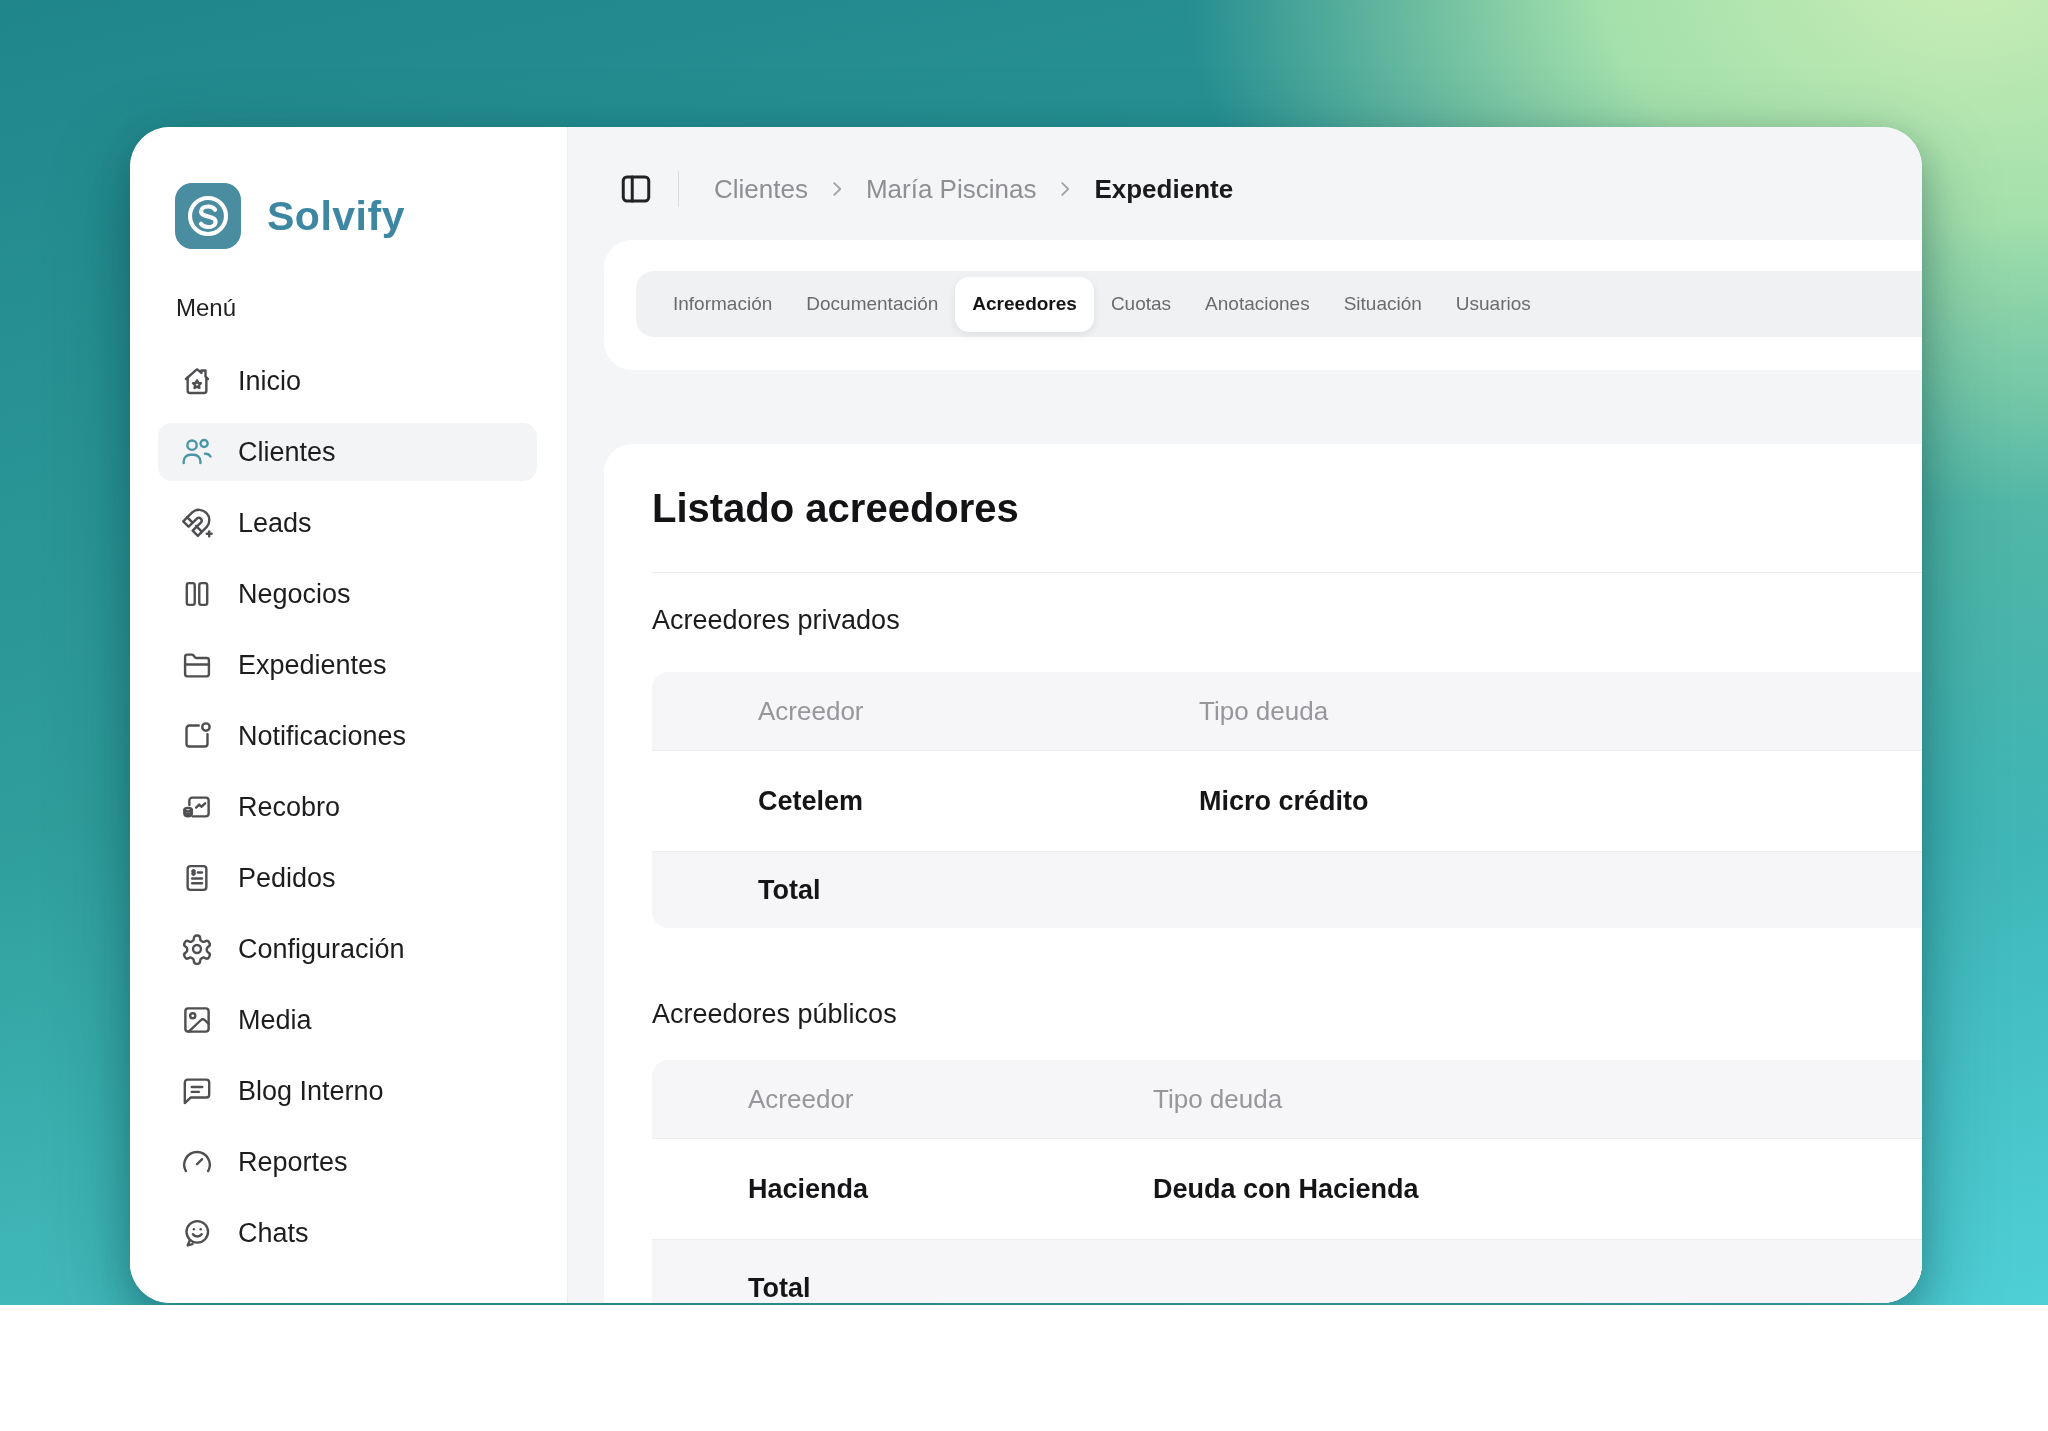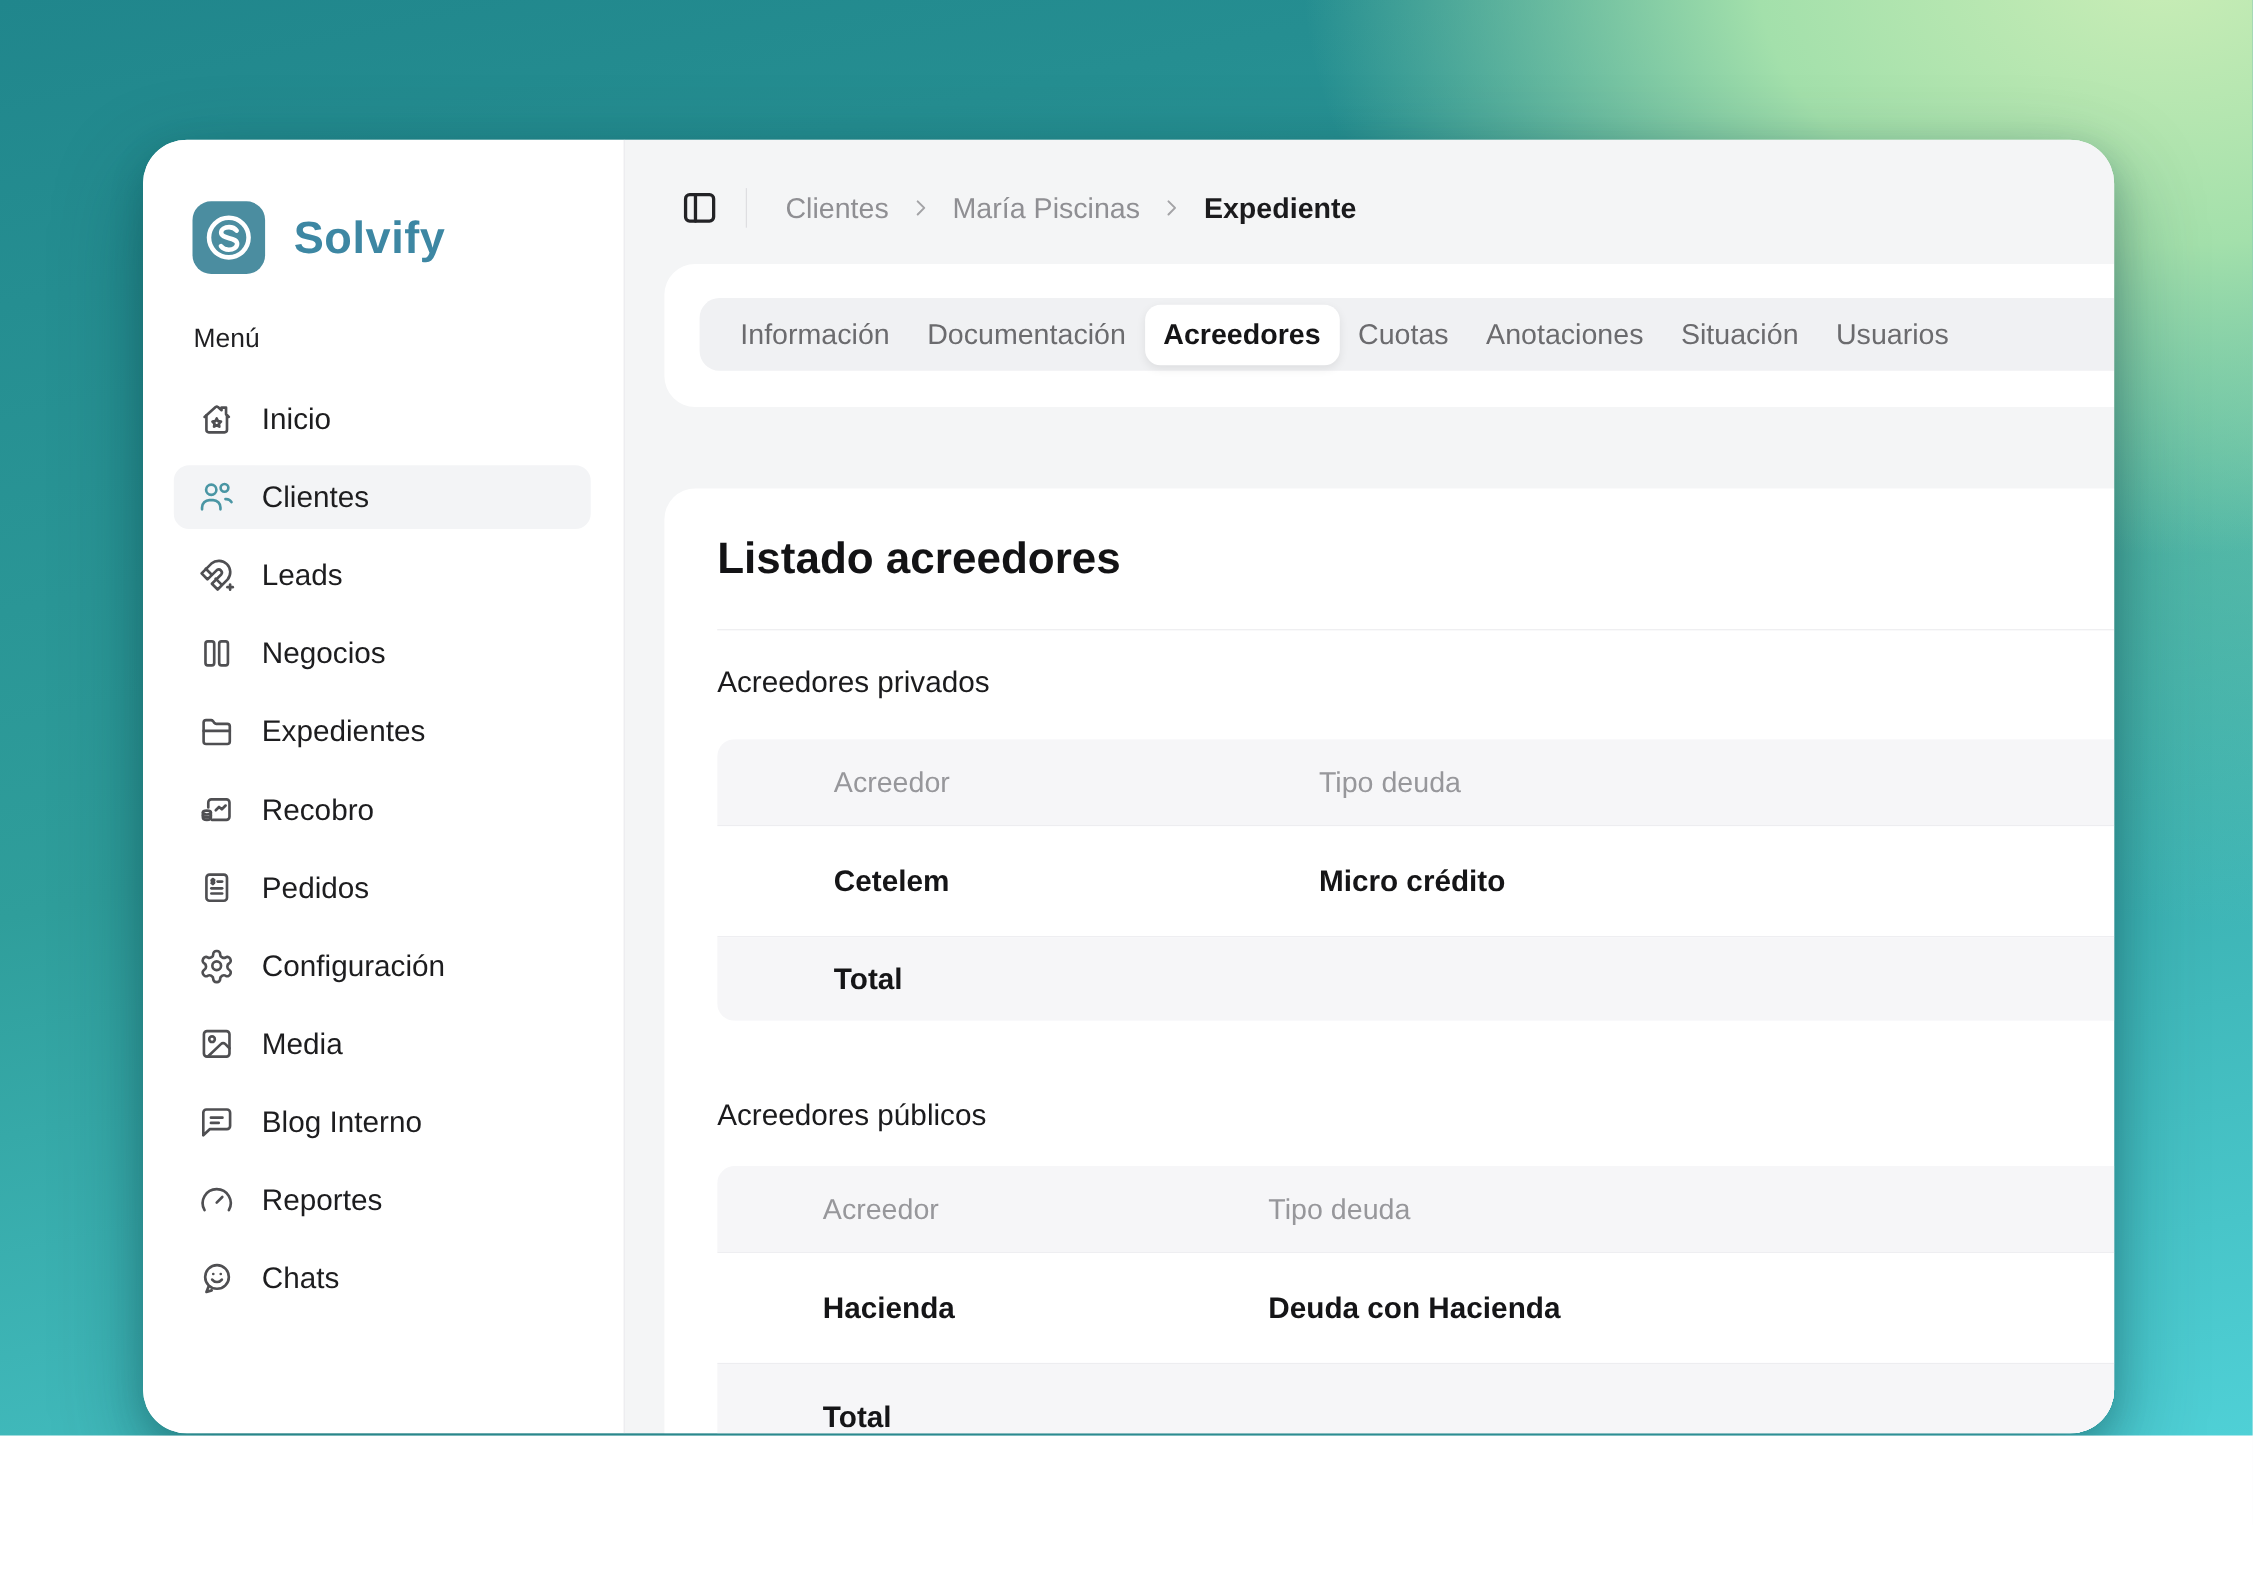--- a/index.html
+++ b/index.html
@@ -32,21 +32,21 @@
   .toggle-btn svg{width:36px;height:36px;}
   .top-divider{position:absolute;left:110px;top:44px;width:1px;height:36px;background:#dcdcdf;}
   .breadcrumb{position:absolute;left:146px;top:44px;height:36px;display:flex;align-items:center;gap:18px;font-size:26px;}
   .crumb{color:#8f8f93;white-space:nowrap;cursor:pointer;}
   .crumb.current{color:#1b1b1d;font-weight:600;cursor:default;}
   .crumb-sep{width:22px;height:22px;color:#a3a3a6;}
   .crumb-sep svg{width:22px;height:22px;display:block;}
   
   .tabsbar{position:absolute;left:36px;top:113px;right:0;height:130px;background:#fff;border-radius:28px 0 0 28px;}
   .tabs-pill{position:absolute;left:32px;top:31px;right:0;height:66px;background:#f0f1f3;border-radius:18px 0 0 18px;display:flex;align-items:center;padding-left:20px;}
-  .tab{padding:0 17px;height:66px;display:flex;align-items:center;font-size:26px;color:#6b6b6e;white-space:nowrap;cursor:pointer;}
+  .tab{padding:0 17px;height:66px;display:flex;align-items:center;font-size:19px;color:#6b6b6e;white-space:nowrap;cursor:pointer;}
   .tab.active{background:#fff;height:55px;border-radius:14px;font-weight:700;color:#151517;box-shadow:0 3px 9px rgba(0,0,0,.08);}
   
   .maincard{position:absolute;left:36px;top:317px;right:-60px;bottom:-60px;background:#fff;border-radius:28px 28px 0 0;padding-left:48px;}
   .card-title{margin:46px 0 0;font-size:40px;line-height:36px;font-weight:700;color:#131315;}
   .card-divider{height:1px;background:#ebebee;margin-top:46px;}
   .section-heading{font-size:27px;line-height:32px;color:#1b1b1d;margin-top:31px;}
   .section-heading.second{margin-top:70px;}
   .tbl{margin-top:36px;border-radius:16px;overflow:hidden;background:#fff;}
   .tbl.t2{margin-top:30px;}
   .trow{display:grid;align-items:center;}
@@ -128,20 +128,29 @@
         <div class="nav-item">
           <span class="nav-icon">
             <svg viewBox="0 0 24 24" fill="none" stroke="currentColor" stroke-width="1.7" stroke-linecap="round" stroke-linejoin="round">
               <path d="M3.6 18.4V6.3a1.6 1.6 0 0 1 1.6-1.6h3.1a1.6 1.6 0 0 1 1.3.6l.9 1.2a1.6 1.6 0 0 0 1.3.6h7a1.6 1.6 0 0 1 1.6 1.6v9.7a1.6 1.6 0 0 1-1.6 1.6H5.2a1.6 1.6 0 0 1-1.6-1.6z"></path>
               <path d="M3.6 11.6h16.8"></path>
             </svg>
           </span>
           <span class="nav-label">Expedientes</span>
         </div>
 
+        <div class="nav-item">
+          <span class="nav-icon">
+            <svg viewBox="0 0 24 24" fill="none" stroke="currentColor" stroke-width="1.7" stroke-linecap="round" stroke-linejoin="round">
+              <path d="M13.2 4.6H6.6a2 2 0 0 0-2 2v10.8a2 2 0 0 0 2 2h10.8a2 2 0 0 0 2-2V10.8"></path>
+              <circle cx="18.3" cy="5.7" r="2.6"></circle>
+            </svg>
+          </span>
+          <span class="nav-label">Notificaciones</span>
+        </div>
 
         <div class="nav-item">
           <span class="nav-icon">
             <svg viewBox="0 0 24 24" fill="none" stroke="currentColor" stroke-width="1.7" stroke-linecap="round" stroke-linejoin="round">
               <path d="M9 18.6h9.2a2 2 0 0 0 2-2V7.4a2 2 0 0 0-2-2H8.6a2 2 0 0 0-2 2v3.2"></path>
               <path d="m11.4 12.4 2.1-2.1 1.8 1.5 2.4-2.4"></path>
               <ellipse cx="5.7" cy="13.9" rx="2.55" ry="1.25"></ellipse>
               <path d="M3.15 13.9v3.3c0 .75 1.15 1.35 2.55 1.35s2.55-.6 2.55-1.35v-3.3"></path>
               <path d="M3.15 15.6c0 .75 1.15 1.35 2.55 1.35s2.55-.6 2.55-1.35"></path>
             </svg>

